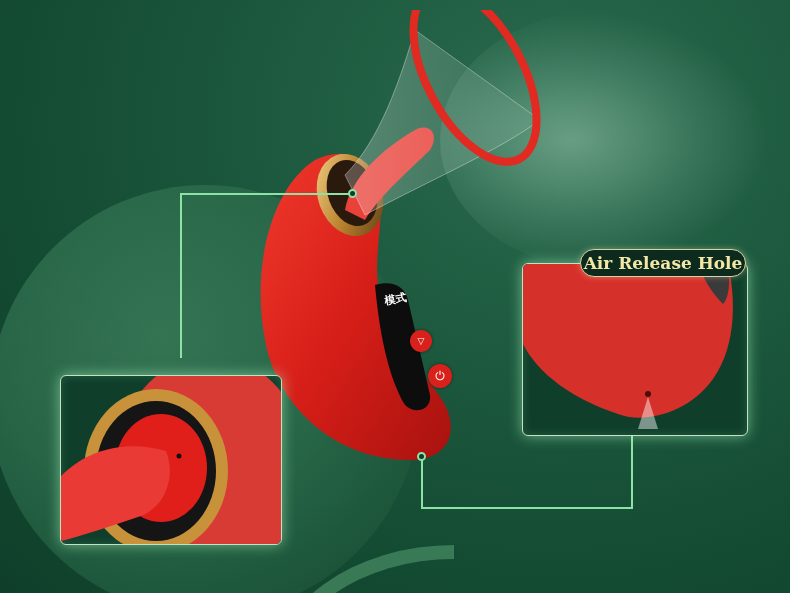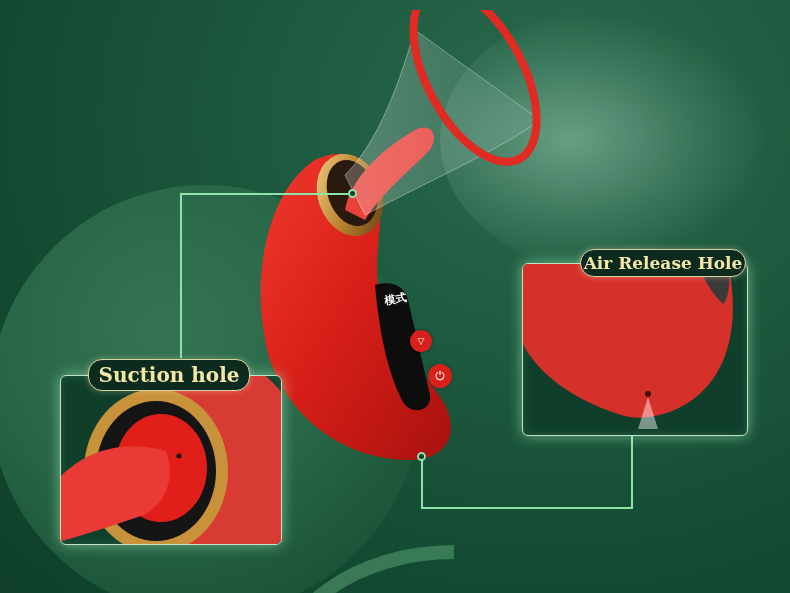--- a/index.html
+++ b/index.html
@@ -80,23 +80,20 @@
   <div class="callout-frame" style="left:60px;top:375px;width:220px;height:168px;">
     <svg width="220" height="168" viewBox="0 0 220 168">
       <ellipse cx="150" cy="90" rx="95" ry="110" fill="#d83a34"></ellipse>
       <ellipse cx="95" cy="95" rx="72" ry="82" fill="#c8923a"></ellipse>
       <ellipse cx="95" cy="95" rx="60" ry="70" fill="#151515"></ellipse>
       <ellipse cx="100" cy="92" rx="46" ry="54" fill="#e01e1a"></ellipse>
       <circle cx="118" cy="80" r="2.5" fill="#111"></circle>
       <path d="M0 100 C30 70 70 65 105 75 C115 100 105 130 80 140 C50 150 20 160 0 165 Z" fill="#ea3a36"></path>
     </svg>
   </div>
-  <div class="label-pill" style="left:88px;top:359px;width:160px;height:30px;line-height:30px;font-size:20px;">
-    <span>Suction hole</span>
-  </div>
 
   <div class="callout-frame" style="left:522px;top:263px;width:224px;height:171px;">
     <svg width="224" height="171" viewBox="0 0 224 171">
       <path d="M0 0 L205 0 C212 30 215 80 190 115 C165 150 120 160 95 150 C50 135 15 110 0 80 Z" fill="#d6302b"></path>
       <path d="M175 0 L205 0 C208 20 205 35 200 40 C190 30 180 15 175 0 Z" fill="#3a3a3a"></path>
       <circle cx="125" cy="130" r="3" fill="#4a0e0c"></circle>
       <path d="M125 133 L115 165 L135 165 Z" fill="rgba(255,255,255,0.45)"></path>
     </svg>
   </div>
   <div class="label-pill" style="left:551px;top:249px;width:164px;height:26px;line-height:26px;font-size:17px;margin-left:29px;">

